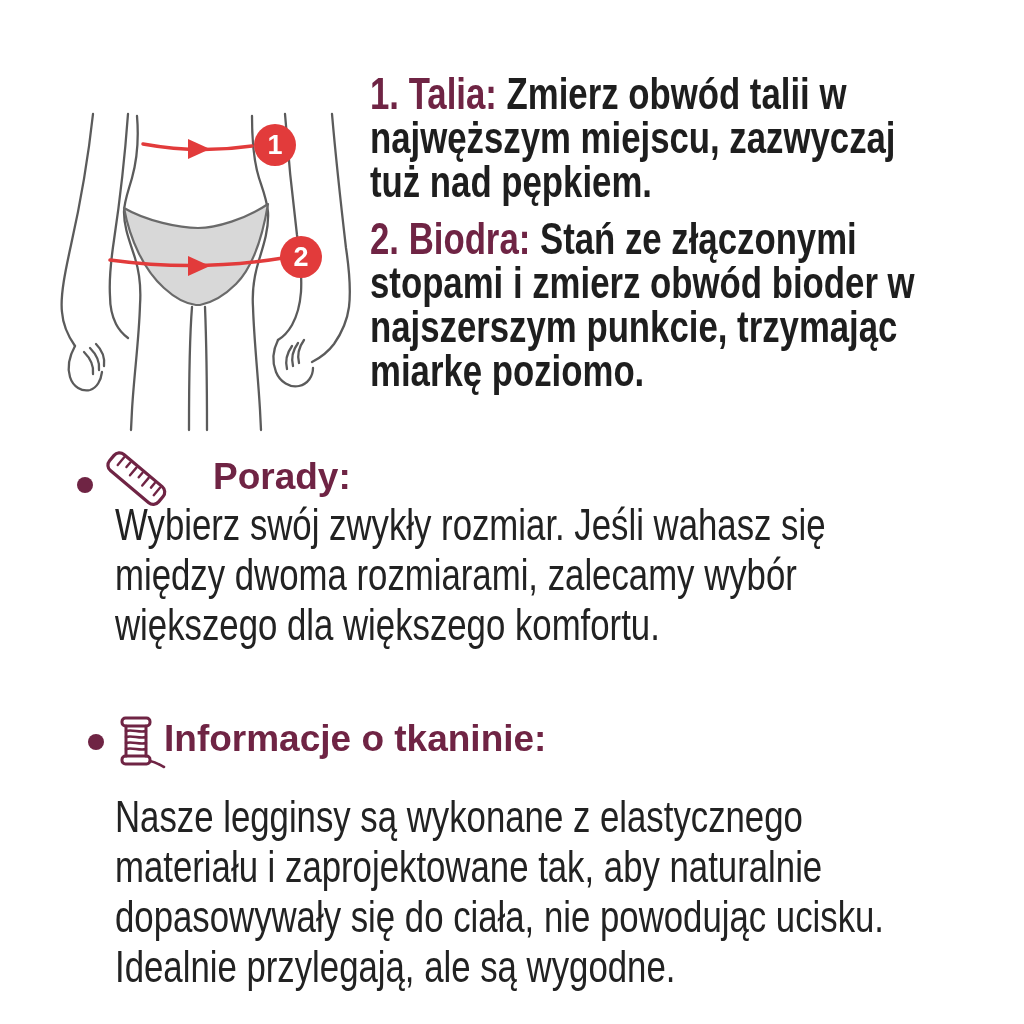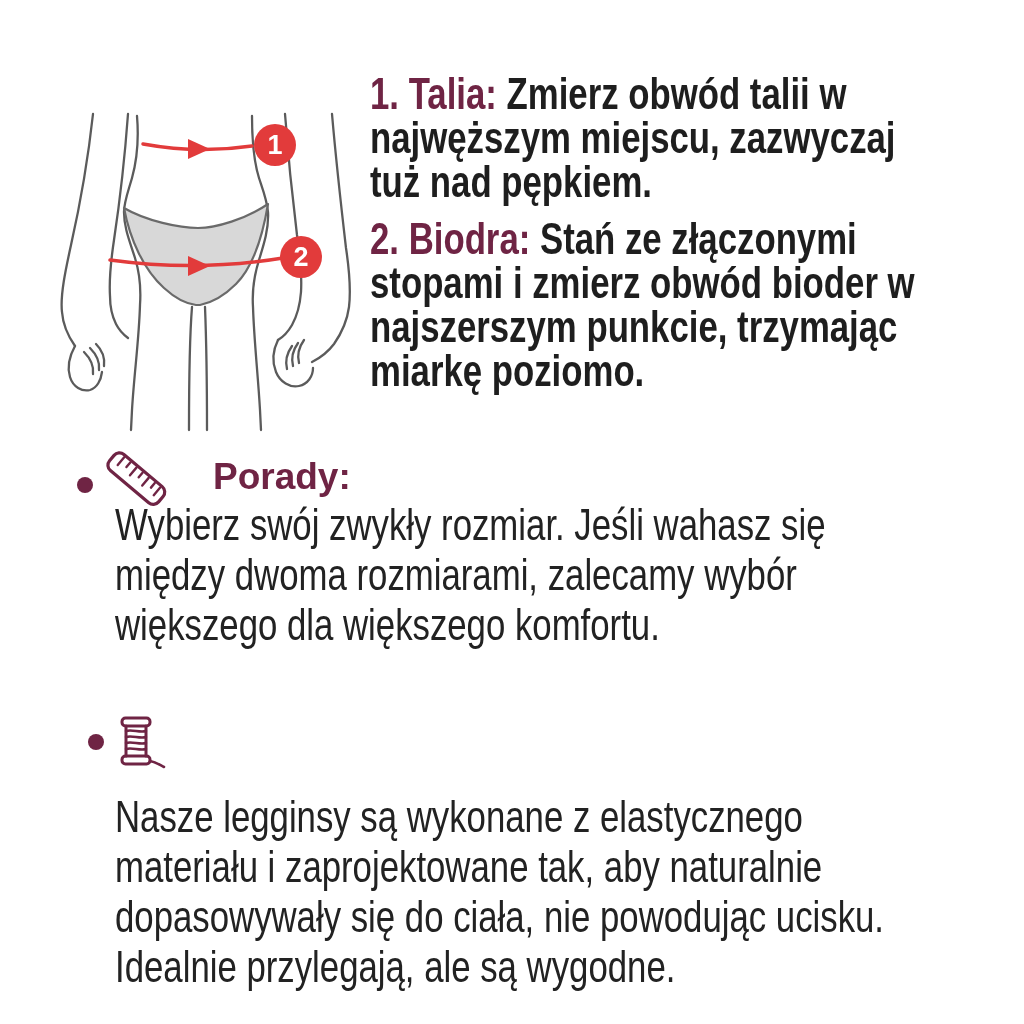--- a/index.html
+++ b/index.html
@@ -143,20 +143,21 @@
       <rect x="8" y="40" width="28" height="8" rx="3.5"></rect>
       <line x1="12" y1="10" x2="12" y2="40"></line>
       <line x1="32" y1="10" x2="32" y2="40"></line>
       <path d="M 12,15 C 18,13 26,17 32,15" fill="none" stroke-width="2.4"></path>
       <path d="M 12,21 C 18,19 26,23 32,21" fill="none" stroke-width="2.4"></path>
       <path d="M 12,27 C 18,25 26,29 32,27" fill="none" stroke-width="2.4"></path>
       <path d="M 12,33 C 18,31 26,35 32,33" fill="none" stroke-width="2.4"></path>
       <path d="M 36,45 C 42,46 46,49 50,51" fill="none" stroke-width="2.6"></path>
     </g>
   </svg>
+  <div class="section-head" id="fabric-head">Informacje o tkaninie:</div>
   <div class="para" id="fabric-para">
     <div>Nasze legginsy są wykonane z elastycznego</div>
     <div>materiału i zaprojektowane tak, aby naturalnie</div>
     <div>dopasowywały się do ciała, nie powodując ucisku.</div>
     <div>Idealnie przylegają, ale są wygodne.</div>
   </div>
 
 </div>
 
 </body></html>

